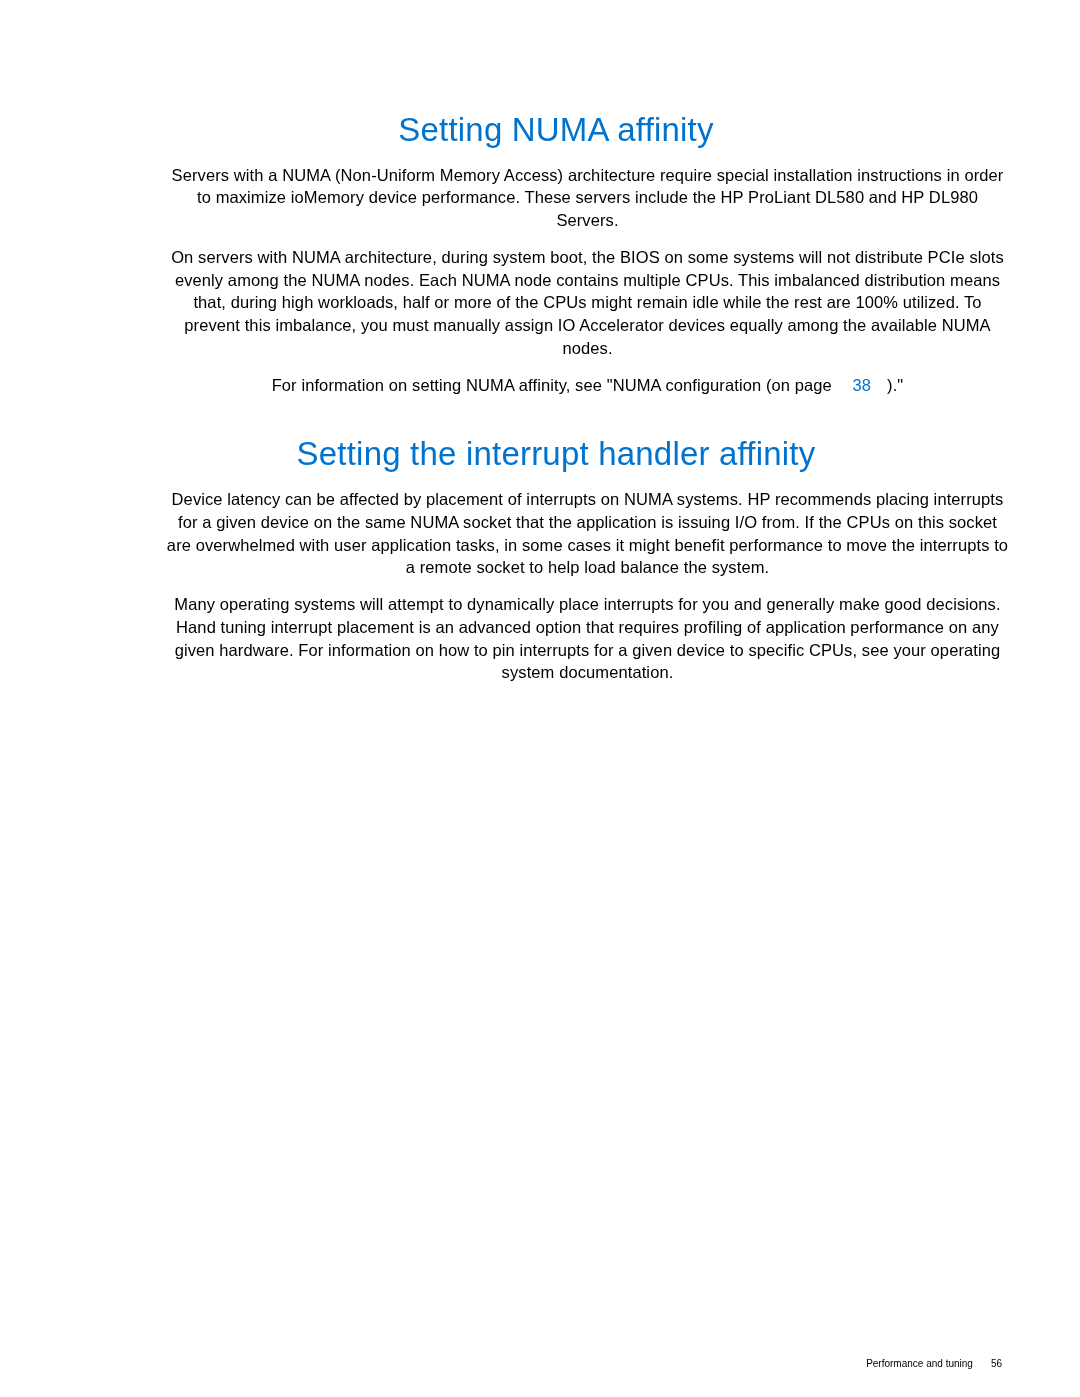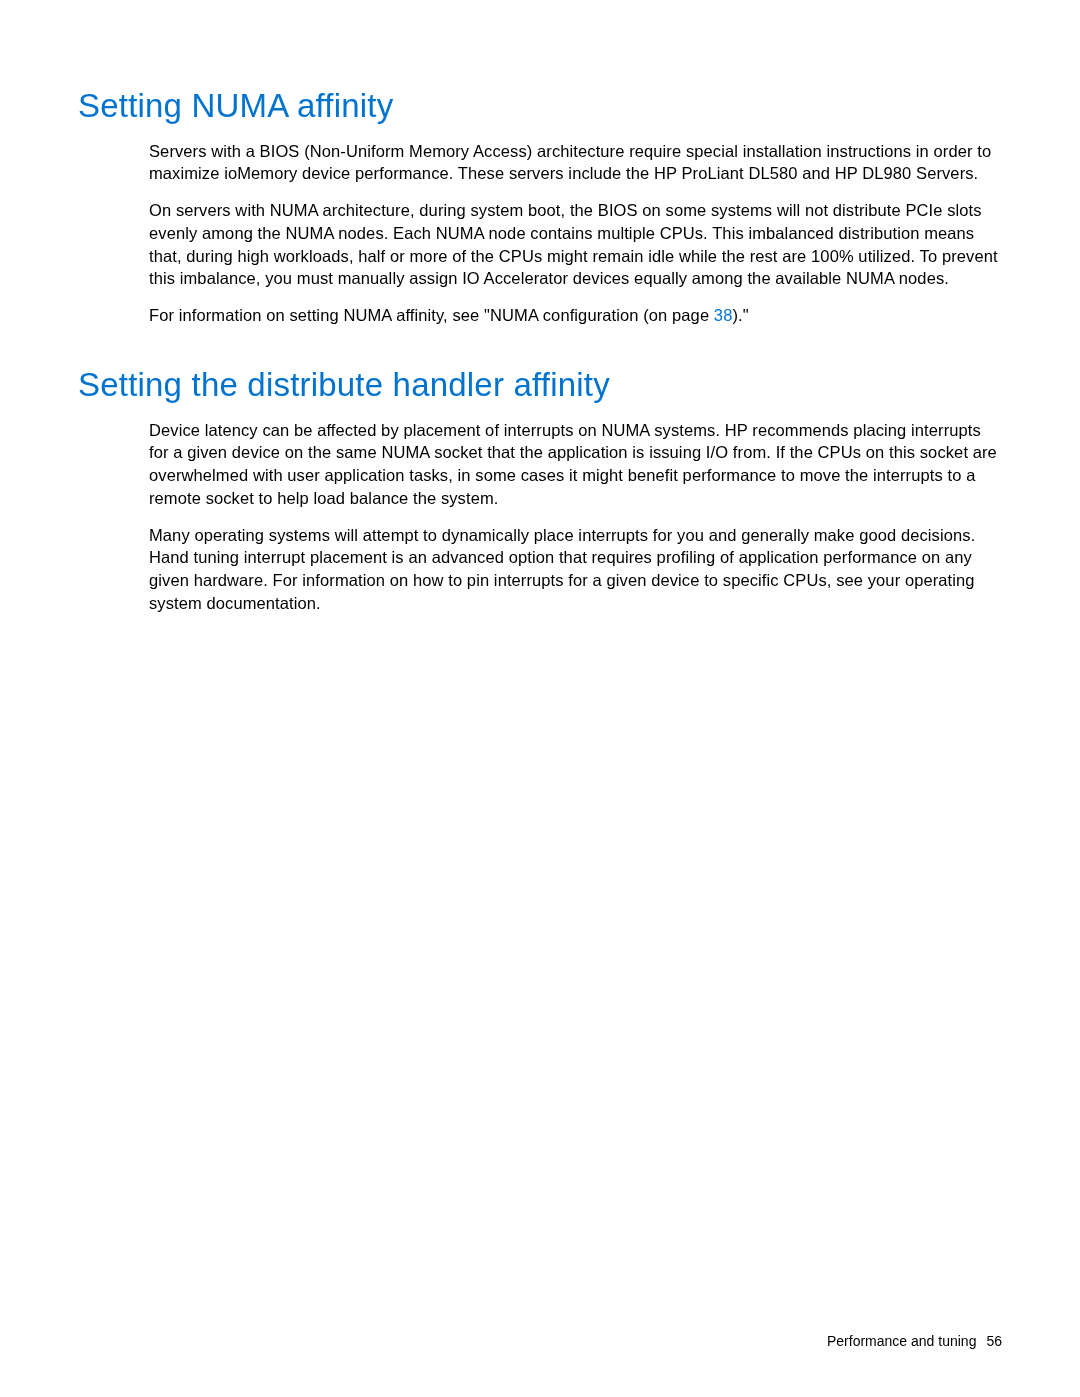--- a/index.html
+++ b/index.html
@@ -1,18 +1,19 @@
 <!DOCTYPE html>
 <html><head>
   <meta charset="utf-8">
   <style>
     * {
-      margin: 0;
+      margin: 8px;
       padding: 0;
       box-sizing: border-box;
+      text-align: center;
     }
     body {
       width: 1080px;
       height: 1397px;
       background: #ffffff;
       font-family: Arial, Helvetica, sans-serif;
       position: relative;
       padding: 86px 78px 0 78px;
     }
     .heading {
@@ -33,43 +34,43 @@
     }
     .page-link {
       color: #0073cf;
       text-decoration: none;
     }
     .section-gap {
       margin-top: 38px;
     }
     .footer {
       position: absolute;
-      bottom: 48px;
+      bottom: 36px;
       right: 78px;
-      font-size: 14px;
+      font-size: 10px;
       color: #000000;
     }
     .footer-page {
       margin-left: 10px;
     }
   </style>
 </head>
 <body>
 
 <h2 class="heading">Setting NUMA affinity</h2>
 
-<p class="body-text">Servers with a BIOS (Non-Uniform Memory Access) architecture require special installation instructions in order to maximize ioMemory device performance. These servers include the HP ProLiant DL580 and HP DL980 Servers.</p>
+<p class="body-text">Servers with a NUMA (Non-Uniform Memory Access) architecture require special installation instructions in order to maximize ioMemory device performance. These servers include the HP ProLiant DL580 and HP DL980 Servers.</p>
 
 <p class="body-text">On servers with NUMA architecture, during system boot, the BIOS on some systems will not distribute PCIe slots evenly among the NUMA nodes. Each NUMA node contains multiple CPUs. This imbalanced distribution means that, during high workloads, half or more of the CPUs might remain idle while the rest are 100% utilized. To prevent this imbalance, you must manually assign IO Accelerator devices equally among the available NUMA nodes.</p>
 
 <p class="body-text">
   <span>For information on setting NUMA affinity, see "NUMA configuration (on page </span><a href="#" class="page-link">38</a><span>)."</span>
 </p>
 
-<h2 class="heading section-gap">Setting the distribute handler affinity</h2>
+<h2 class="heading section-gap">Setting the interrupt handler affinity</h2>
 
 <p class="body-text">Device latency can be affected by placement of interrupts on NUMA systems. HP recommends placing interrupts for a given device on the same NUMA socket that the application is issuing I/O from. If the CPUs on this socket are overwhelmed with user application tasks, in some cases it might benefit performance to move the interrupts to a remote socket to help load balance the system.</p>
 
 <p class="body-text">Many operating systems will attempt to dynamically place interrupts for you and generally make good decisions. Hand tuning interrupt placement is an advanced option that requires profiling of application performance on any given hardware. For information on how to pin interrupts for a given device to specific CPUs, see your operating system documentation.</p>
 
 <div class="footer">
   <span>Performance and tuning</span><span class="footer-page">56</span>
 </div>
 
 </body></html>

